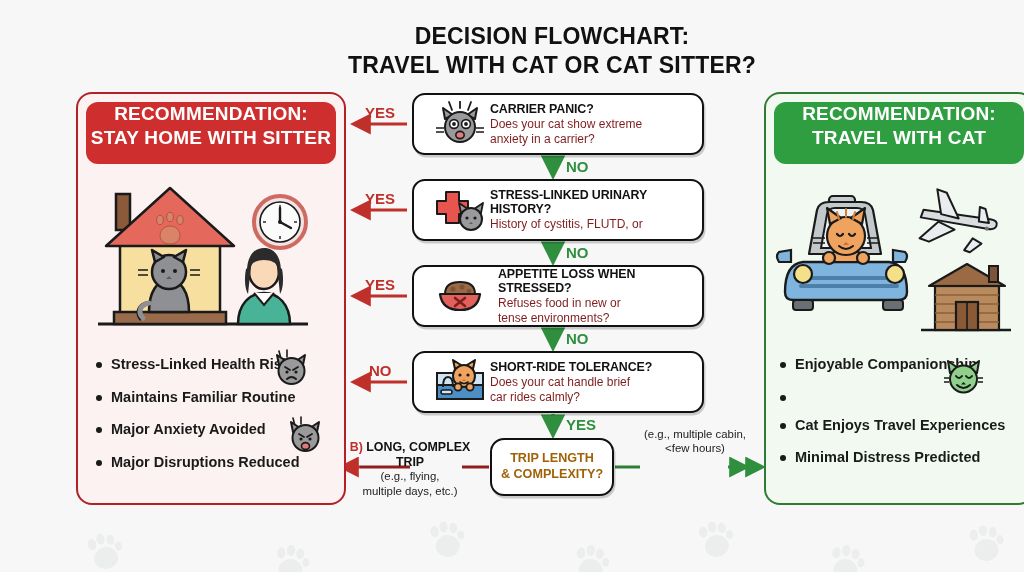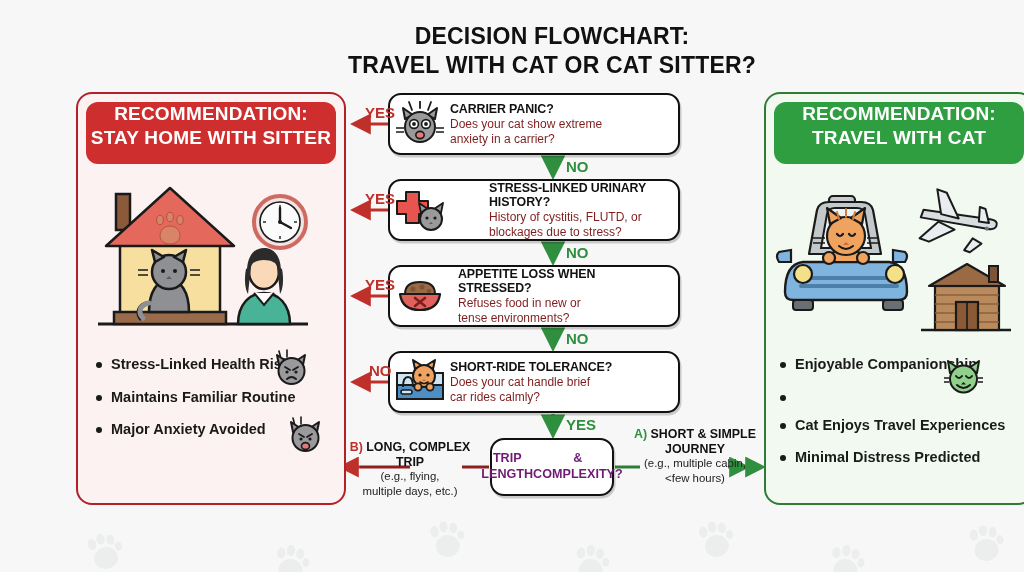--- a/index.html
+++ b/index.html
@@ -55,40 +55,40 @@
   }
   .bullet .dot {
     flex:0 0 auto; width:6px; height:6px; border-radius:50%;
     background:#1a1a1a; margin-top:6px;
   }
   .bullet .btxt { white-space:nowrap; }
   .panel-emoji { position:absolute; }
 
   
   .dbox {
-    position:absolute; left:348px; width:292px; height:62px;
+    position:absolute; left:372px; width:292px; height:62px;
     background:#fff; border:2.5px solid #111; border-radius:13px;
-    display:flex; align-items:center; padding:0 8px 0 2px;
+    display:flex; align-items:center; padding:0 8px 0 18px;
     box-shadow: 1.5px 2.5px 0 rgba(0,0,0,.18);
   }
   .dbox .ico { flex:0 0 auto; width:56px; display:flex; justify-content:center; }
   .dbox .txt { flex:1 1 auto; padding-left:2px; }
   .dbox .q { font-size:12.4px; font-weight:bold; color:#111; letter-spacing:-.1px; }
   .dbox .s { font-size:12px; color:#7f1d1d; line-height:1.2; margin-top:1px; }
 
   #box1 { top:93px; }
-  #box2 { top:179px;gap:39px; }
+  #box2 { top:179px; }
   #box3 { top:265px;gap:8px; }
   #box4 { top:351px; }
 
   .tripbox {
     position:absolute; left:450px; top:438px; width:124px; height:58px;
     background:#fff; border:2.5px solid #111; border-radius:14px;
-    display:flex; flex-direction:row; align-items:center; justify-content:center;
-    text-align:center; font-weight:bold; font-size:12.6px; color:#701a75; line-height:1.25;
+    display:flex; flex-direction:column; align-items:center; justify-content:center;
+    text-align:center; font-weight:bold; font-size:12.6px; color:#a16207; line-height:1.25;
     box-shadow: 1.5px 2.5px 0 rgba(0,0,0,.18);
   }
 
   
   .lbl { position:absolute; font-weight:bold; font-size:15px; }
   .lbl-yes { color:#c0302b; }
   .lbl-no-red { color:#c0302b; }
   .lbl-no-green { color:#2f8f3e; }
 
   
@@ -288,20 +288,24 @@
         <span class="dot"></span>
         <span class="btxt">Stress-Linked Health Risks</span>
       </div>
       <div class="bullet">
         <span class="dot"></span>
         <span class="btxt">Maintains Familiar Routine</span>
       </div>
       <div class="bullet">
         <span class="dot"></span>
         <span class="btxt">Major Anxiety Avoided</span>
+      </div>
+      <div class="bullet">
+        <span class="dot"></span>
+        <span class="btxt">Major Disruptions Reduced</span>
       </div>
     </div>
 
     <div class="panel-emoji" style="left:196px; top:255px;">
       <svg width="36" height="38" viewBox="0 0 36 38">
         <path d="M7 10 L5 2 M13 8 L13 1" stroke="#1a1a1a" stroke-width="1.6" stroke-linecap="round"></path>
         <path d="M5 16 L3 6 L12 12 Z" fill="#9a9a9c" stroke="#1a1a1a" stroke-width="2" stroke-linejoin="round"></path>
         <path d="M29 16 L31 6 L22 12 Z" fill="#9a9a9c" stroke="#1a1a1a" stroke-width="2" stroke-linejoin="round"></path>
         <circle cx="17.5" cy="22" r="13" fill="#9a9a9c" stroke="#1a1a1a" stroke-width="2"></circle>
         <path d="M11 18 l5 3 M24 18 l-5 3" stroke="#1a1a1a" stroke-width="1.8" stroke-linecap="round"></path>
@@ -454,21 +458,20 @@
         <path d="M47 26 L49 16 L40 22 Z" fill="#9a9a9c" stroke="#1a1a1a" stroke-width="1.8" stroke-linejoin="round"></path>
         <circle cx="37" cy="32" r="11" fill="#9a9a9c" stroke="#1a1a1a" stroke-width="2"></circle>
         <circle cx="33" cy="31" r="1.6" fill="#1a1a1a"></circle>
           <circle cx="41" cy="31" r="1.6" fill="#1a1a1a"></circle>
         <path d="M37 35 l-2 2 h4 z" fill="#5d5d5d"></path>
       </svg>
     </div>
     <div class="txt">
       <div class="q">STRESS-LINKED URINARY HISTORY?</div>
       <div class="s">History of cystitis, FLUTD, or</div>
-      <div class="s">blockages due to stress?</div>
     </div>
   </div>
 
   <div class="dbox" id="box3">
     <div class="ico">
       <svg width="50" height="44" viewBox="0 0 50 44">
         <path d="M10 20 q0 -12 15 -12 t15 12 q-6 4 -15 4 t-15 -4z" fill="#9a6a45" stroke="#1a1a1a" stroke-width="2"></path>
         <circle cx="18" cy="15" r="2.6" fill="#7d5437"></circle>
           <circle cx="27" cy="13" r="2.6" fill="#7d5437"></circle>
         <circle cx="34" cy="17" r="2.3" fill="#7d5437"></circle>
@@ -527,20 +530,17 @@
 
   <div class="branch" style="left:300px; top:440px; width:140px;">
     <div class="hd">
       <span class="mk-red">B)</span><span> LONG, COMPLEX TRIP</span>
     </div>
     <div class="sub">(e.g., flying,</div>
     <div class="sub">multiple days, etc.)</div>
   </div>
 
   <div class="branch" style="left:586px; top:427px; width:138px;">
-    <div class="hd">
-      <span class="mk-green">A)</span><span> SHORT &amp; SIMPLE JOURNEY</span>
-    </div>
     <div class="sub">(e.g., multiple cabin,</div>
     <div class="sub">&lt;few hours)</div>
   </div>
 
 </div>
 
 </body></html>

